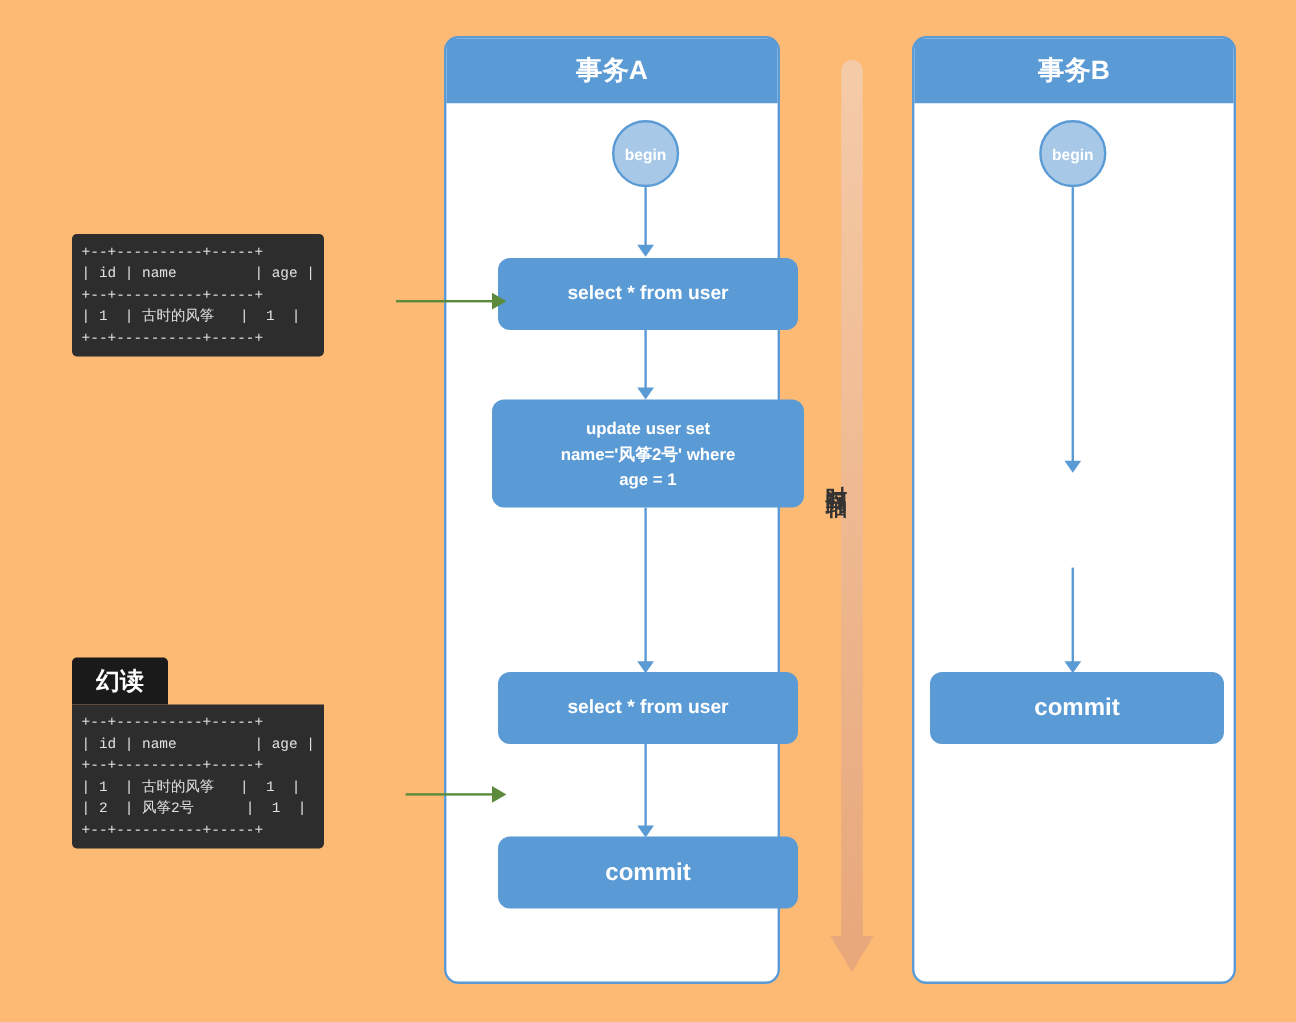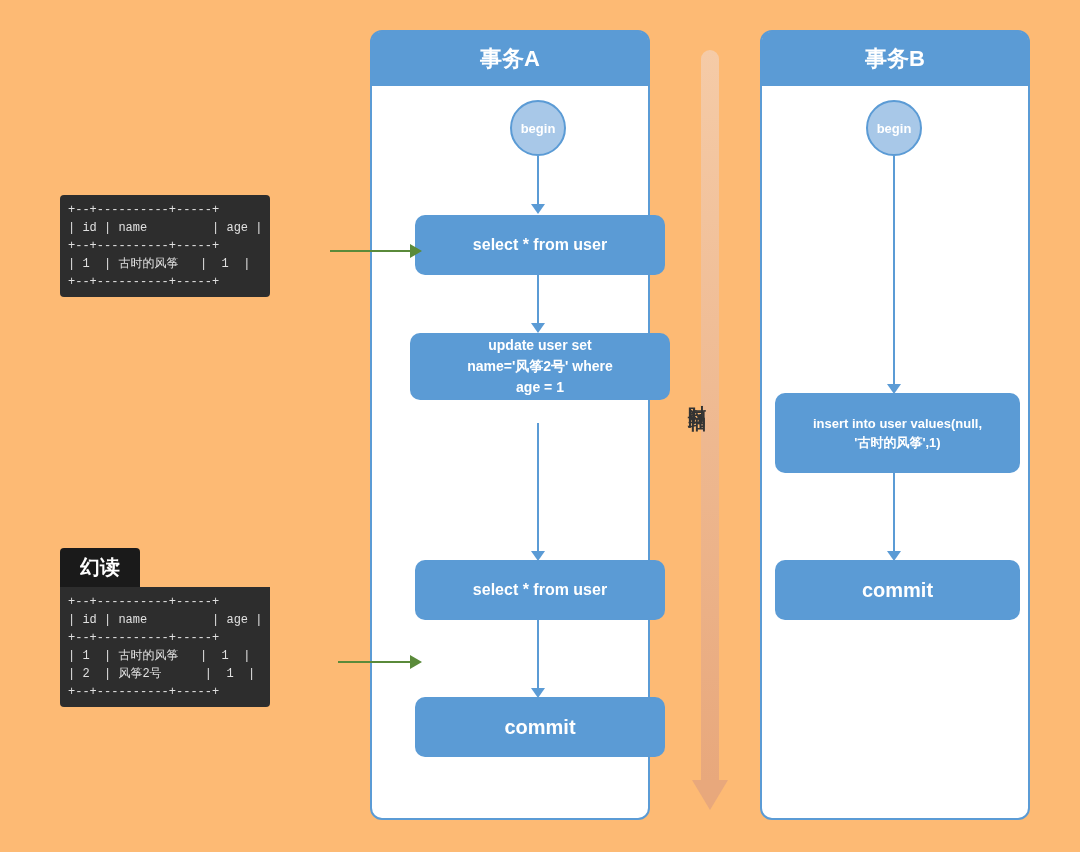--- a/index.html
+++ b/index.html
@@ -145,21 +145,21 @@
   <div style="position:absolute; left:537px; top:156px; width:2px; height:50px; background:#5b9bd5;"></div>
   <div style="position:absolute; left:531px; top:204px; width:0; height:0; border-left:7px solid transparent; border-right:7px solid transparent; border-top:10px solid #5b9bd5;"></div>
 
   <div style="position:absolute; left:415px; top:215px; width:250px; height:60px; background:#5b9bd5; border-radius:10px; display:flex; align-items:center; justify-content:center; text-align:center; color:#fff; font-size:16px; font-weight:bold;">
     <span>select * from user</span>
   </div>
 
   <div style="position:absolute; left:537px; top:275px; width:2px; height:50px; background:#5b9bd5;"></div>
   <div style="position:absolute; left:531px; top:323px; width:0; height:0; border-left:7px solid transparent; border-right:7px solid transparent; border-top:10px solid #5b9bd5;"></div>
 
-  <div style="position:absolute; left:410px; top:333px; width:260px; height:67px; background:#5b9bd5; border-radius:10px; display:flex; align-items:center; justify-content:center; text-align:center; color:#fff; font-size:14px; font-weight:bold; line-height:1.5;">
+  <div style="position:absolute; left:410px; top:333px; width:260px; height:90px; background:#5b9bd5; border-radius:10px; display:flex; align-items:center; justify-content:center; text-align:center; color:#fff; font-size:14px; font-weight:bold; line-height:1.5;">
     <span style="white-space:pre-line;">update user set
 name='风筝2号' where
 age = 1</span>
   </div>
 
   <div style="position:absolute; left:537px; top:423px; width:2px; height:130px; background:#5b9bd5;"></div>
   <div style="position:absolute; left:531px; top:551px; width:0; height:0; border-left:7px solid transparent; border-right:7px solid transparent; border-top:10px solid #5b9bd5;"></div>
 
   <div style="position:absolute; left:415px; top:560px; width:250px; height:60px; background:#5b9bd5; border-radius:10px; display:flex; align-items:center; justify-content:center; text-align:center; color:#fff; font-size:16px; font-weight:bold;">
     <span>select * from user</span>
@@ -172,23 +172,20 @@
     <span>commit</span>
   </div>
 
   <div style="position:absolute; left:866px; top:100px; width:56px; height:56px; border-radius:50%; background:#a8c8e8; border:2px solid #5b9bd5; display:flex; align-items:center; justify-content:center; font-size:13px; color:#fff; font-weight:bold;">
     <span>begin</span>
   </div>
 
   <div style="position:absolute; left:893px; top:156px; width:2px; height:230px; background:#5b9bd5;"></div>
   <div style="position:absolute; left:887px; top:384px; width:0; height:0; border-left:7px solid transparent; border-right:7px solid transparent; border-top:10px solid #5b9bd5;"></div>
 
-  <div style="position:absolute; left:775px; top:393px; width:245px; height:80px; background:#5b9bd5; border-radius:10px; display:flex; align-items:center; justify-content:center; text-align:center; color:#fff; font-size:13px; font-weight:bold; line-height:1.5;">
-    <span style="white-space:pre-line;">insert into user values(null,<br>'古时的风筝',1)</span>
-  </div>
 
   <div style="position:absolute; left:893px; top:473px; width:2px; height:80px; background:#5b9bd5;"></div>
   <div style="position:absolute; left:887px; top:551px; width:0; height:0; border-left:7px solid transparent; border-right:7px solid transparent; border-top:10px solid #5b9bd5;"></div>
 
   <div style="position:absolute; left:775px; top:560px; width:245px; height:60px; background:#5b9bd5; border-radius:10px; display:flex; align-items:center; justify-content:center; text-align:center; color:#fff; font-size:20px; font-weight:bold;">
     <span>commit</span>
   </div>
 
   <div style="position:absolute; left:60px; top:195px;">
     <div class="table-display">+--+----------+-----+

